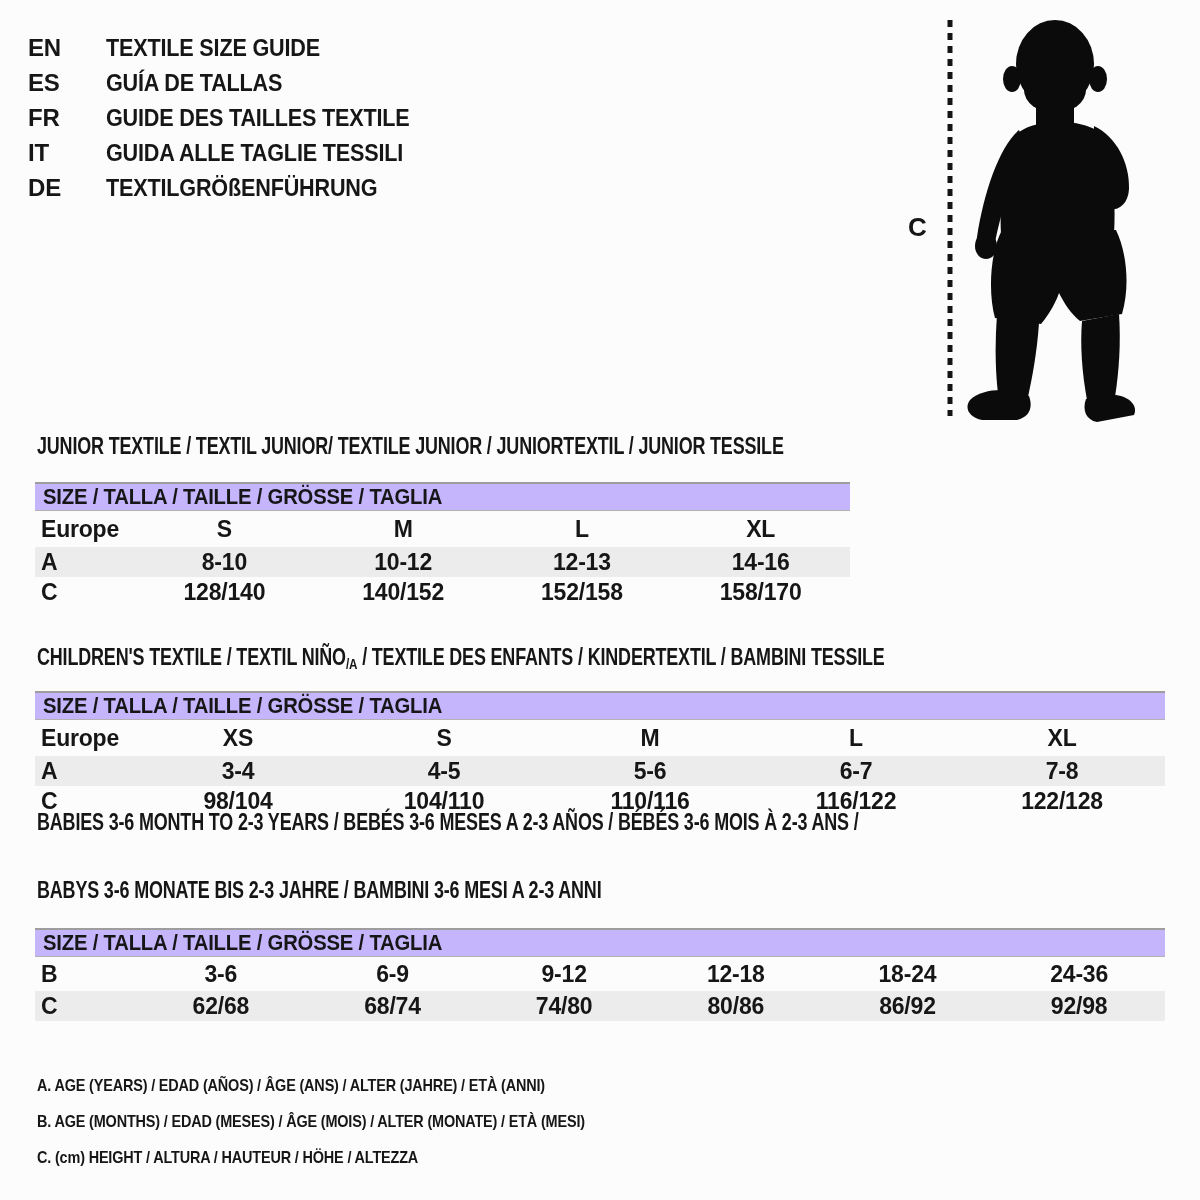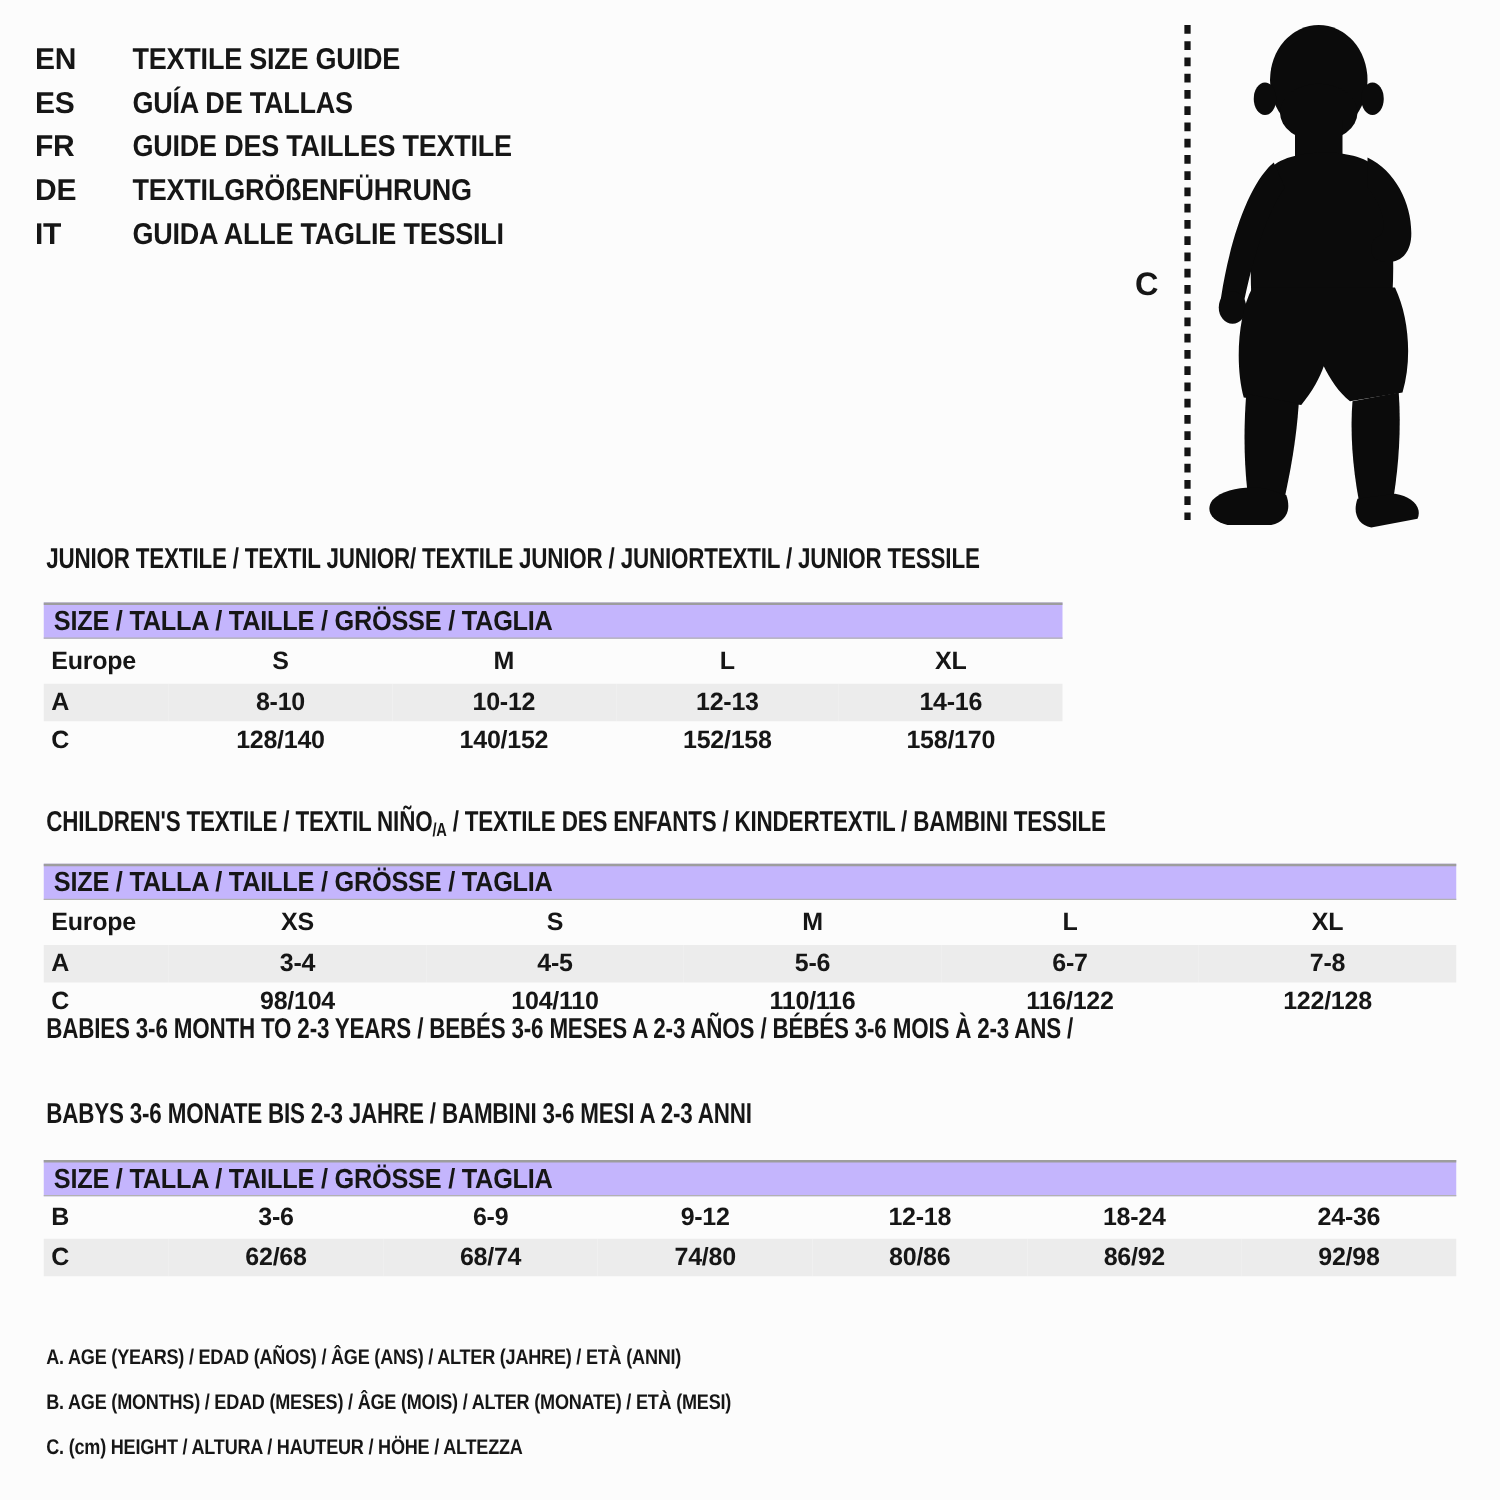--- a/index.html
+++ b/index.html
@@ -32,21 +32,21 @@
   .t-babies-title1{left:37px;top:809px;}
   .t-babies-title2{left:37px;top:877px;}
   .sub-a{font-size:15px;vertical-align:-4px;}
 
   
   .size-bar{
     background:#c4b5fd;border-top:2px solid #9d9d9d;border-bottom:1px solid #b2b2b2;
     height:26px;line-height:26px;padding-left:8px;font-size:22px;box-sizing:content-box;
   }
   .size-table{border-collapse:collapse;table-layout:fixed;width:100%;}
-  .size-table td{padding:0;vertical-align:middle;text-align:center;font-size:20px;}
+  .size-table td{padding:0;vertical-align:middle;text-align:center;font-size:23px;}
   .size-table td.rowlab{text-align:left;padding-left:6px;width:100px;}
   tr.r-europe{height:36px;}
   tr.r-data1{height:30px;}
   tr.r-data2{height:31px;}
   tr.r-b{height:34px;}
   tr.r-cb{height:30px;}
   tr.shaded{background:#ececec;}
 
   .tbl-junior{left:35px;top:482px;width:815px;}
   .tbl-children{left:35px;top:691px;width:1130px;}
@@ -66,26 +66,26 @@
   </div>
   <div class="lang-row">
     <span class="lang-code">ES</span>
     <span class="cond90">GUÍA DE TALLAS</span>
   </div>
   <div class="lang-row">
     <span class="lang-code">FR</span>
     <span class="cond90">GUIDE DES TAILLES TEXTILE</span>
   </div>
   <div class="lang-row">
+    <span class="lang-code">IT</span>
+    <span class="cond90">GUIDA ALLE TAGLIE TESSILI</span>
+  </div>
+  <div class="lang-row">
     <span class="lang-code">DE</span>
     <span class="cond90">TEXTILGRÖßENFÜHRUNG</span>
-  </div>
-  <div class="lang-row">
-    <span class="lang-code">IT</span>
-    <span class="cond90">GUIDA ALLE TAGLIE TESSILI</span>
   </div>
 </div>
 
 <span class="abs c-label">C</span>
 <div class="abs figure-area">
   <svg width="302" height="430" viewBox="0 0 302 430">
     <g fill="#0b0b0b" stroke="none">
 
       <line x1="52" y1="20" x2="52" y2="416" stroke="#141414" stroke-width="5" stroke-dasharray="7 6"></line>
 

